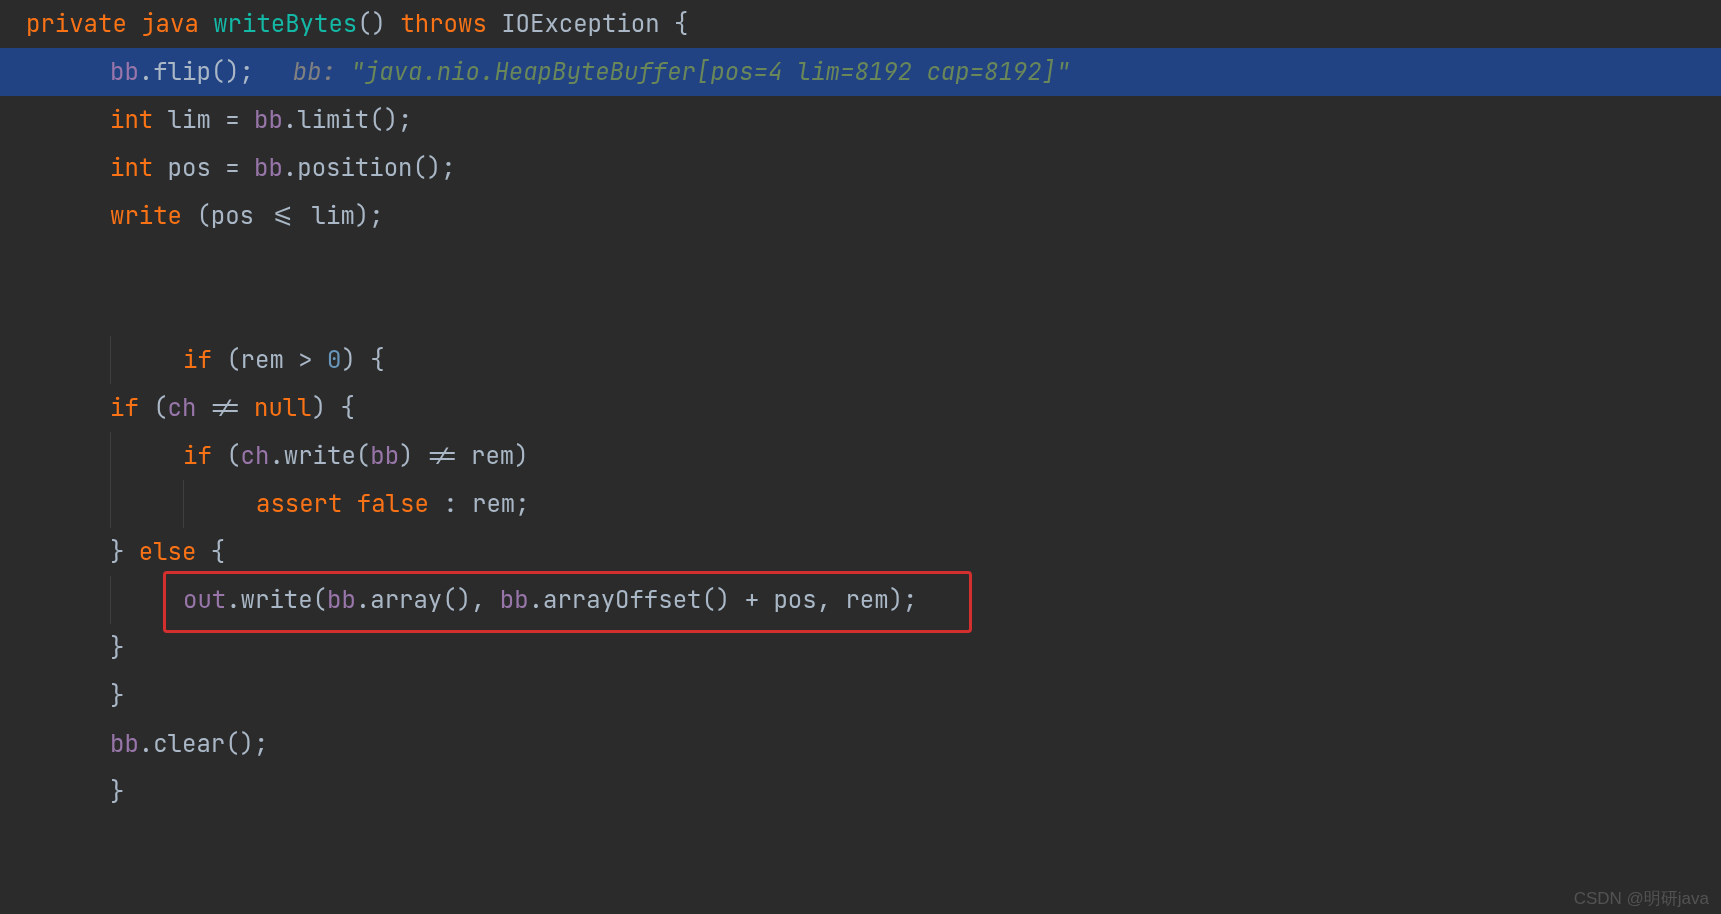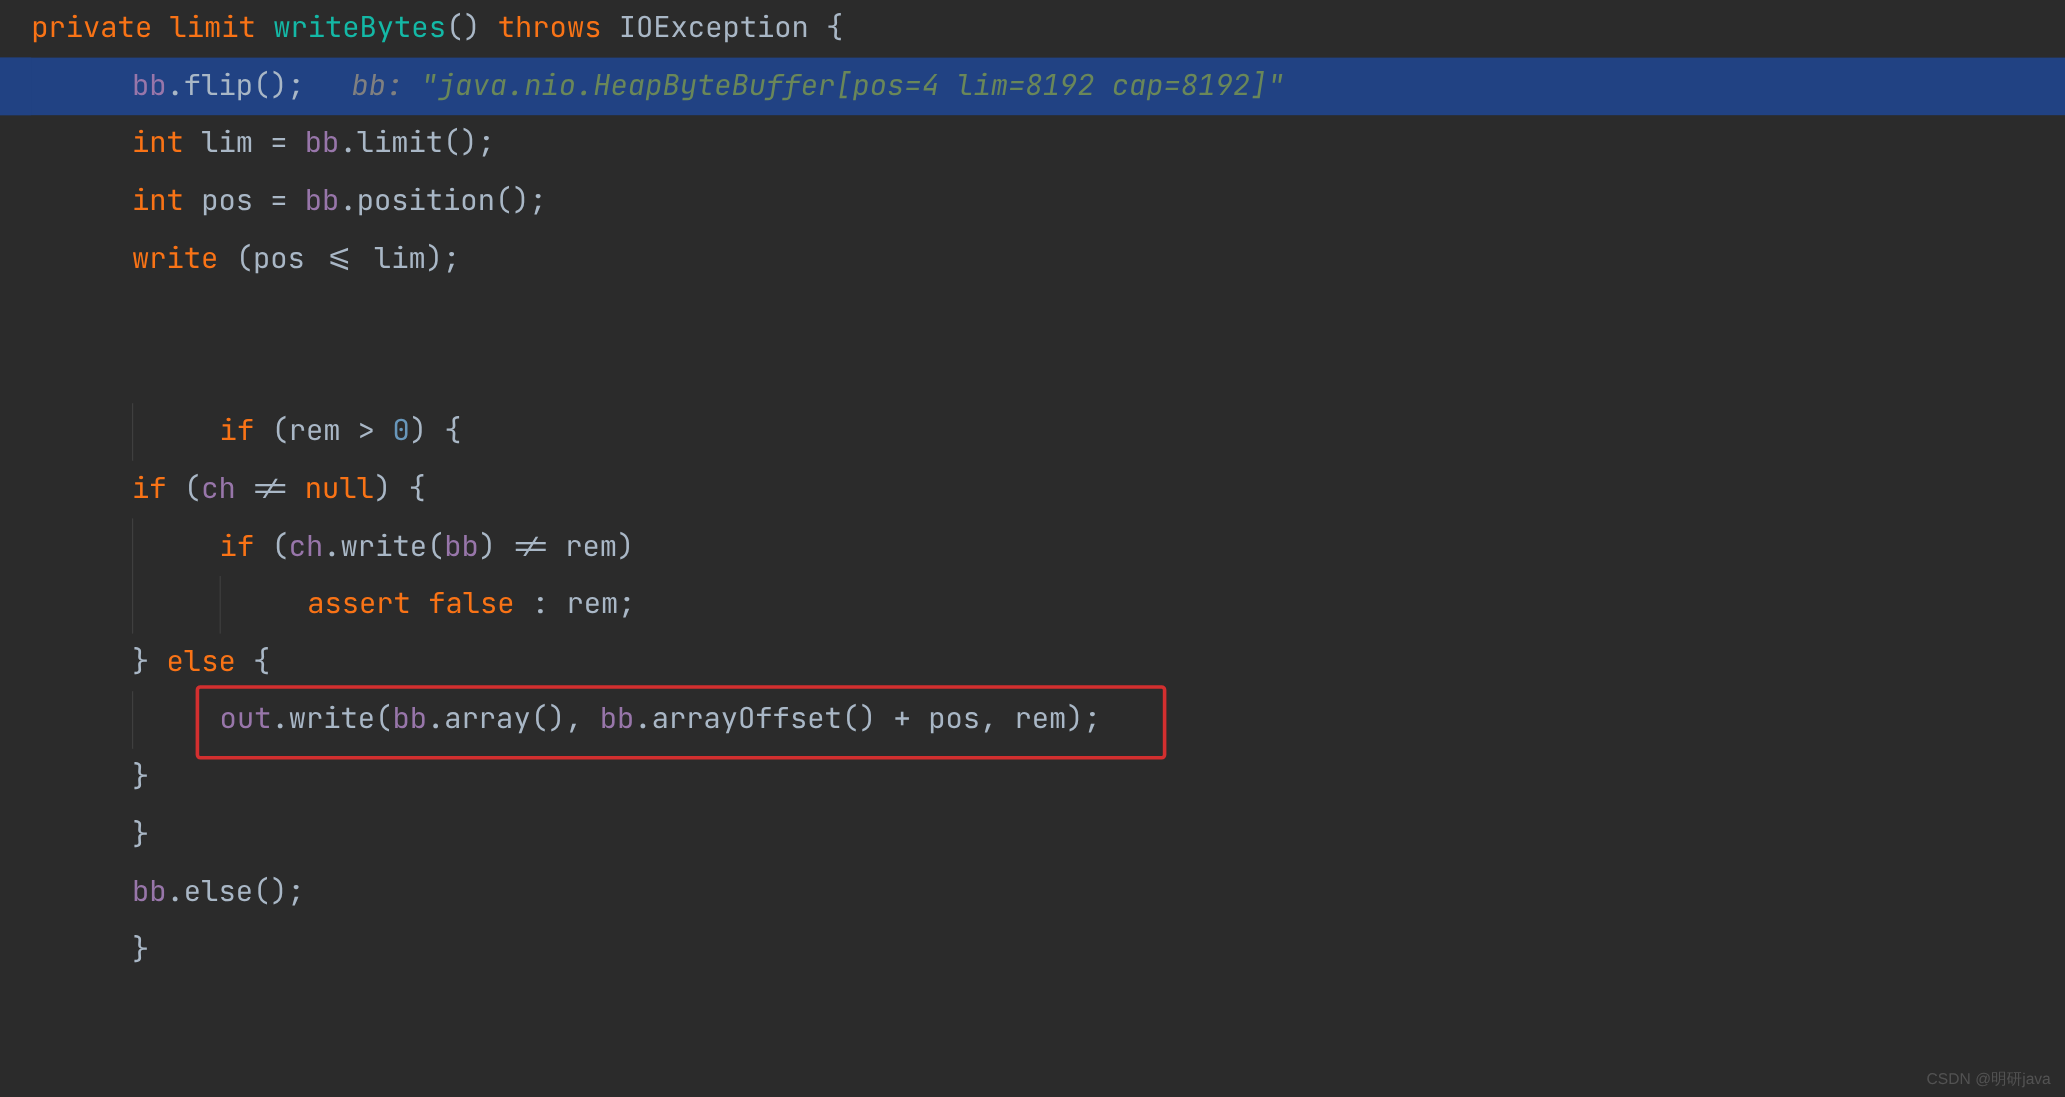--- a/index.html
+++ b/index.html
@@ -13,41 +13,41 @@
   .k{color:#f97316;}       
   .m{color:#14b8a6;}       
   .id{color:#a9b7c6;}      
   .fld{color:#9876aa;}     
   .p{color:#a9b7c6;}       
   .n{color:#6897bb;}       
   .cm{color:#808080;font-style:italic;margin-left:10px;}  
   .str{color:#6a8759;font-style:italic;}
   
   .redbox{position:absolute;border:3px solid #d32f2f;border-radius:4px;pointer-events:none;}
-  .watermark{position:absolute;right:12px;bottom:6px;font-size:13px;line-height:18px;color:rgba(200,200,200,.25);font-family:sans-serif;font-style:normal;}
+  .watermark{position:absolute;right:12px;bottom:6px;font-size:17px;line-height:18px;color:rgba(200,200,200,.25);font-family:sans-serif;font-style:normal;}
 </style>
 </head>
 <body>
 <div class="editor">
 
 <div id="lines">
-      <div class="line"><div class="gutter"></div><div class="txt"><span class="k">private </span><span class="k">limit </span><span class="m">writeBytes</span><span class="p">() </span><span class="k">throws </span><span class="id">IOException {</span></div></div>
+      <div class="line"><div class="gutter"></div><div class="txt"><span class="k">private </span><span class="k">java </span><span class="m">writeBytes</span><span class="p">() </span><span class="k">throws </span><span class="id">IOException {</span></div></div>
       <div class="line hl"><div class="gutter"></div><div class="txt"><span style="display: inline-block; width: 84px; height: 48px; vertical-align: top;"></span><span class="fld">bb</span><span class="p">.flip();  </span><span class="cm">bb: </span><span class="str">"java.nio.HeapByteBuffer[pos=4 lim=8192 cap=8192]"</span></div></div>
       <div class="line"><div class="gutter"></div><div class="txt"><span style="display: inline-block; width: 84px; height: 48px; vertical-align: top;"></span><span class="k">int </span><span class="id">lim = </span><span class="fld">bb</span><span class="p">.limit();</span></div></div>
       <div class="line"><div class="gutter"></div><div class="txt"><span style="display: inline-block; width: 84px; height: 48px; vertical-align: top;"></span><span class="k">int </span><span class="id">pos = </span><span class="fld">bb</span><span class="p">.position();</span></div></div>
       <div class="line"><div class="gutter"></div><div class="txt"><span style="display: inline-block; width: 84px; height: 48px; vertical-align: top;"></span><span class="k">write </span><span class="p">(pos &lt;= lim);</span></div></div>
       <div class="line"><div class="gutter"></div></div>
       <div class="line"><div class="gutter"></div><div class="txt"><span style="display: inline-block; width: 84px; height: 48px; vertical-align: top;"></span></div></div>
       <div class="line"><div class="gutter"></div><div class="txt"><span style="display: inline-block; width: 84px; height: 48px; vertical-align: top;"></span><span style="display: inline-block; width: 72px; height: 48px; vertical-align: top; border-left: 1px solid rgb(63, 63, 63);"></span><span class="k">if </span><span class="p">(rem &gt; </span><span class="n">0</span><span class="p">) {</span></div></div>
       <div class="line"><div class="gutter"></div><div class="txt"><span style="display: inline-block; width: 84px; height: 48px; vertical-align: top;"></span><span class="k">if </span><span class="p">(</span><span class="fld">ch</span><span class="p"> != </span><span class="k">null</span><span class="p">) {</span></div></div>
       <div class="line"><div class="gutter"></div><div class="txt"><span style="display: inline-block; width: 84px; height: 48px; vertical-align: top;"></span><span style="display: inline-block; width: 72px; height: 48px; vertical-align: top; border-left: 1px solid rgb(63, 63, 63);"></span><span class="k">if </span><span class="p">(</span><span class="fld">ch</span><span class="p">.write(</span><span class="fld">bb</span><span class="p">) != rem)</span></div></div>
       <div class="line"><div class="gutter"></div><div class="txt"><span style="display: inline-block; width: 84px; height: 48px; vertical-align: top;"></span><span style="display: inline-block; width: 72px; height: 48px; vertical-align: top; border-left: 1px solid rgb(63, 63, 63);"></span><span style="display: inline-block; width: 72px; height: 48px; vertical-align: top; border-left: 1px solid rgb(63, 63, 63);"></span><span class="k">assert false </span><span class="p">: rem;</span></div></div>
       <div class="line"><div class="gutter"></div><div class="txt"><span style="display: inline-block; width: 84px; height: 48px; vertical-align: top;"></span><span class="p">} </span><span class="k">else </span><span class="p">{</span></div></div>
       <div class="line"><div class="gutter"></div><div class="txt"><span style="display: inline-block; width: 84px; height: 48px; vertical-align: top;"></span><span style="display: inline-block; width: 72px; height: 48px; vertical-align: top; border-left: 1px solid rgb(63, 63, 63);"></span><span class="fld">out</span><span class="p">.write(</span><span class="fld">bb</span><span class="p">.array(), </span><span class="fld">bb</span><span class="p">.arrayOffset() + pos, rem);</span></div></div>
       <div class="line"><div class="gutter"></div><div class="txt"><span style="display: inline-block; width: 84px; height: 48px; vertical-align: top;"></span><span class="p">}</span></div></div>
       <div class="line"><div class="gutter"></div><div class="txt"><span style="display: inline-block; width: 84px; height: 48px; vertical-align: top;"></span><span class="p">}</span></div></div>
-      <div class="line"><div class="gutter"></div><div class="txt"><span style="display: inline-block; width: 84px; height: 48px; vertical-align: top;"></span><span class="fld">bb</span><span class="p">.else();</span></div></div>
+      <div class="line"><div class="gutter"></div><div class="txt"><span style="display: inline-block; width: 84px; height: 48px; vertical-align: top;"></span><span class="fld">bb</span><span class="p">.clear();</span></div></div>
       <div class="line"><div class="gutter"></div><div class="txt"><span style="display: inline-block; width: 84px; height: 48px; vertical-align: top;"></span><span class="p">}</span></div></div>
     </div>
 <div class="redbox" style="top: 571px; left: 163px; width: 803px; height: 56px;"></div>
 <div class="watermark">CSDN @明研java</div>
 
 </div>
 
 </body></html>

